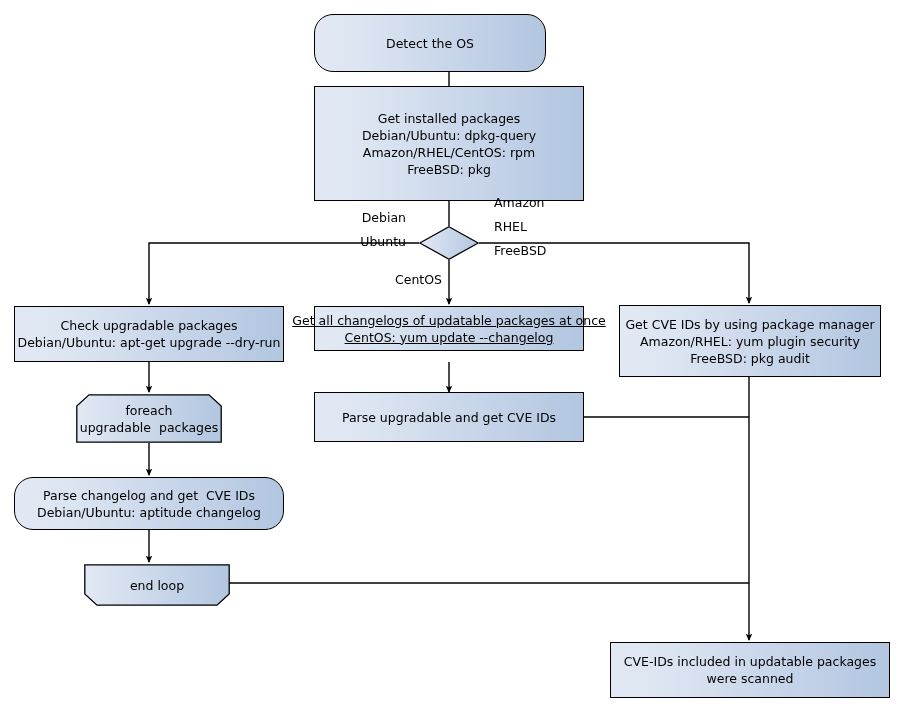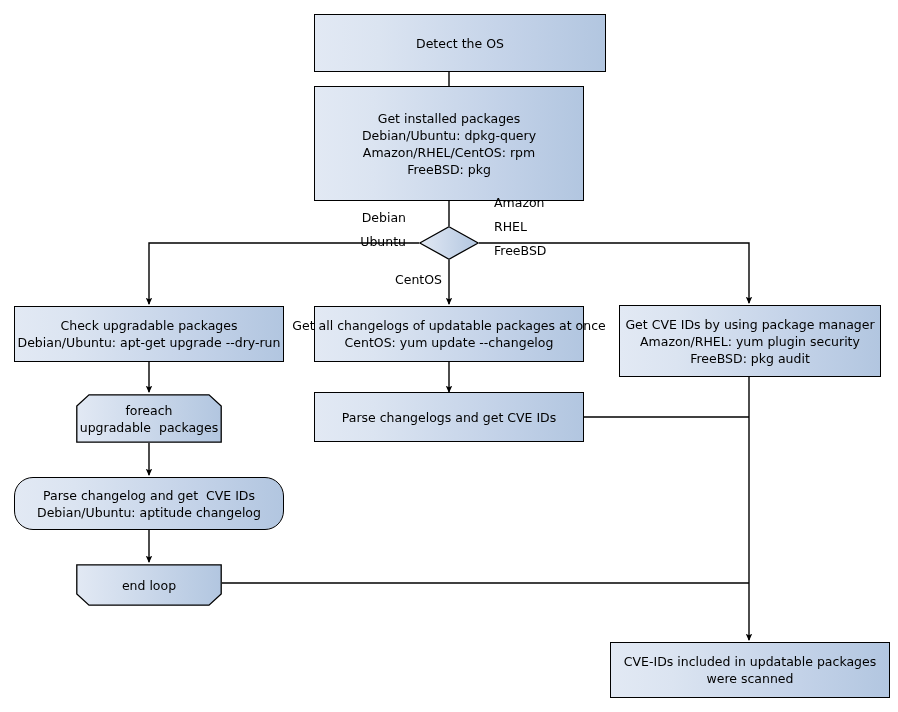--- a/index.html
+++ b/index.html
@@ -104,21 +104,21 @@
       <path d="M449,362 L449,392" marker-end="url(#arrow)"></path>
 
       <path d="M584,417 L749,417"></path>
 
       <path d="M222,583 L749,583"></path>
 
       <path d="M749,361 L749,640" marker-end="url(#arrow)"></path>
     </g>
   </svg>
 
-  <div class="node process" style="left:314px; top:14px; width:292px; height:58px;">
+  <div class="node process" style="left:314px; top:14px; width:232px; height:58px;border-radius:19px;">
     <span>Detect the OS</span>
   </div>
 
   <div class="node process" style="left:314px; top:86px; width:270px; height:115px;">
     <span>Get installed packages
 Debian/Ubuntu: dpkg-query
 Amazon/RHEL/CentOS: rpm
 FreeBSD: pkg</span>
   </div>
 
@@ -141,21 +141,21 @@
 RHEL
 FreeBSD</div>
 
   <div class="edge-label right-al" style="left:342px; top:268px; width:100px;">CentOS</div>
 
   <div class="node process" style="left:14px; top:306px; width:270px; height:56px;">
     <span>Check upgradable packages
 Debian/Ubuntu: apt-get upgrade --dry-run</span>
   </div>
 
-  <div class="node process" style="left:314px; top:306px; width:270px; height:56px;">
+  <div class="node process" style="left:314px; top:306px; width:270px; height:45px;text-decoration:underline;">
     <span>Get all changelogs of updatable packages at once
 CentOS: yum update --changelog</span>
   </div>
 
   <div class="node process" style="left:619px; top:305px; width:262px; height:72px;">
     <span>Get CVE IDs by using package manager
 Amazon/RHEL: yum plugin security
 FreeBSD: pkg audit</span>
   </div>
 
@@ -167,29 +167,29 @@
           <stop offset="100%" stop-color="#b2c6e0"></stop>
         </linearGradient>
       </defs>
       <polygon points="13,0.8 133,0.8 145.2,12 145.2,48.2 0.8,48.2 0.8,12" fill="url(#gloop1)" stroke="#000000" stroke-width="1.3"></polygon>
     </svg>
     <span class="loop-label">foreach
 upgradable  packages</span>
   </div>
 
   <div class="node process" style="left:314px; top:392px; width:270px; height:50px;">
-    <span>Parse changelogs and get CVE IDs</span>
+    <span>Parse upgradable and get CVE IDs</span>
   </div>
 
   <div class="node process" style="left:14px; top:477px; width:270px; height:53px;border-radius:19px;">
     <span>Parse changelog and get  CVE IDs
 Debian/Ubuntu: aptitude changelog</span>
   </div>
 
-  <div class="node loopend" style="left:76px; top:564px; width:146px; height:42px;">
+  <div class="node loopend" style="left:84px; top:564px; width:146px; height:42px;">
     <svg class="loop-svg" viewBox="0 0 146 42" preserveAspectRatio="none">
       <defs>
         <linearGradient id="gloop2" x1="0" y1="0" x2="1" y2="0">
           <stop offset="0%" stop-color="#e2e9f4"></stop>
           <stop offset="100%" stop-color="#b2c6e0"></stop>
         </linearGradient>
       </defs>
       <polygon points="0.8,0.8 145.2,0.8 145.2,30 133,41.2 13,41.2 0.8,30" fill="url(#gloop2)" stroke="#000000" stroke-width="1.3"></polygon>
     </svg>
     <span class="loop-label">end loop</span>

